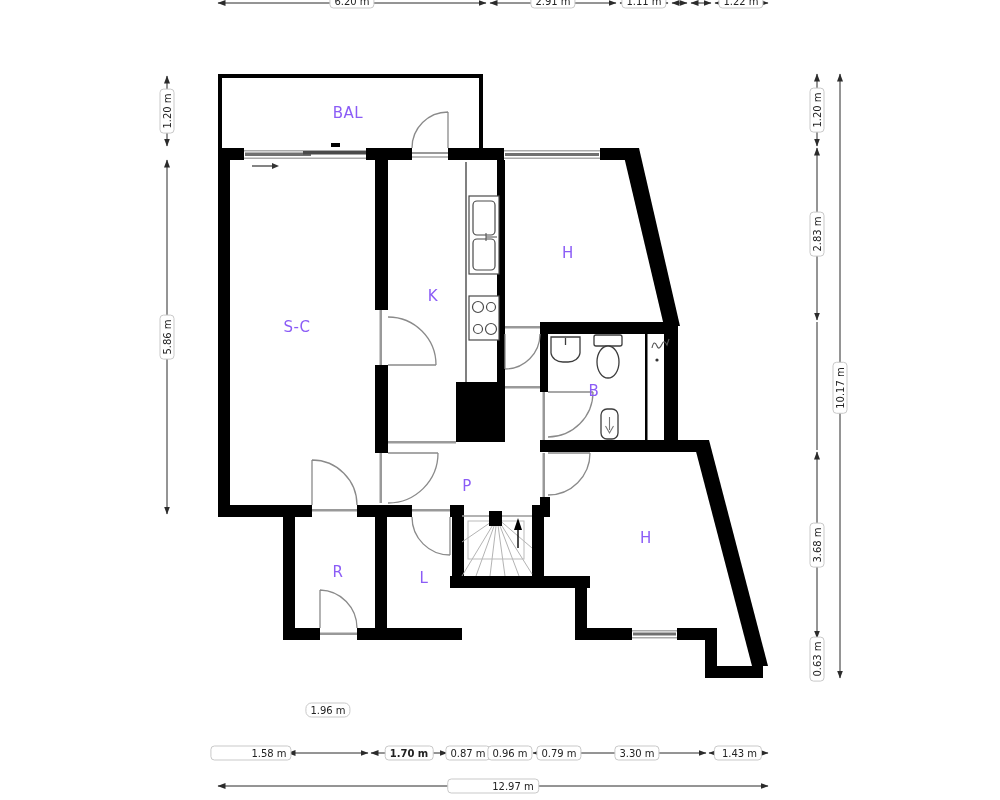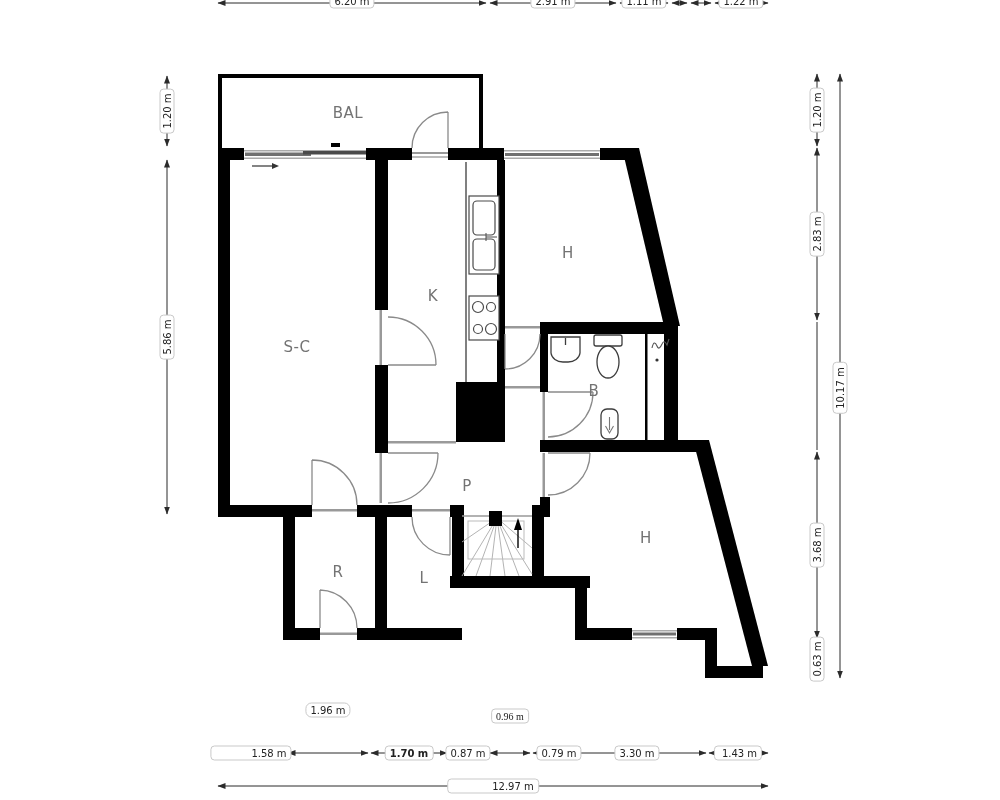--- a/index.html
+++ b/index.html
@@ -1,19 +1,19 @@
 <!DOCTYPE html>
 <html><head>
 <meta charset="utf-8">
 <style>
   html,body{margin:0;padding:0;background:#ffffff;}
   .plan{position:relative;width:1000px;height:800px;background:#ffffff;overflow:hidden;
         font-family:"DejaVu Sans","Liberation Sans",sans-serif;}
   .plan svg{position:absolute;left:0;top:0;}
-  .rlabel{position:absolute;transform:translate(-50%,-50%);font-size:15px;color:#737373;
+  .rlabel{position:absolute;transform:translate(-50%,-50%);font-size:15px;color:#8b5cf6;
           letter-spacing:.5px;white-space:nowrap;}
   .dlabel{position:absolute;transform:translate(-50%,-50%);font-size:10px;color:#222;
           background:#fff;border:1px solid #c9c9c9;border-radius:4px;padding:0px 4px;
           line-height:13px;white-space:nowrap;z-index:3;}
   .dlabel.v{transform:translate(-50%,-50%) rotate(-90deg);}
 </style>
 </head>
 <body>
 
 <div class="plan">
@@ -236,21 +236,21 @@
     <line x1="490" y1="753" x2="530" y2="753" marker-start="url(#ah)" marker-end="url(#ah)"></line>
     <line x1="533" y1="753" x2="566" y2="753" marker-start="url(#ah)" marker-end="url(#ah)"></line>
     <line x1="569" y1="753" x2="706" y2="753" marker-start="url(#ah)" marker-end="url(#ah)"></line>
     <line x1="709" y1="753" x2="768" y2="753" marker-start="url(#ah)" marker-end="url(#ah)"></line>
 
     <line x1="218" y1="786" x2="768" y2="786" marker-start="url(#ah)" marker-end="url(#ah)"></line>
   </g>
 </svg>
 
 <div class="rlabel" style="left:348px;top:113px;">BAL</div>
-<div class="rlabel" style="left:297px;top:327px;margin-top:20px;">S-C</div>
+<div class="rlabel" style="left:297px;top:327px;">S-C</div>
 <div class="rlabel" style="left:433px;top:296px;">K</div>
 <div class="rlabel" style="left:568px;top:253px;">H</div>
 <div class="rlabel" style="left:594px;top:391px;">B</div>
 <div class="rlabel" style="left:467px;top:486px;">P</div>
 <div class="rlabel" style="left:338px;top:572px;">R</div>
 <div class="rlabel" style="left:424px;top:578px;">L</div>
 <div class="rlabel" style="left:646px;top:538px;">H</div>
 
 <div class="dlabel" style="left:352px;top:1px;">6.20 m</div>
 <div class="dlabel" style="left:553px;top:1px;">2.91 m</div>
@@ -263,19 +263,19 @@
 <div class="dlabel v" style="left:817px;top:110px;">1.20 m</div>
 <div class="dlabel v" style="left:817px;top:234px;">2.83 m</div>
 <div class="dlabel v" style="left:817px;top:545px;">3.68 m</div>
 <div class="dlabel v" style="left:817px;top:659px;">0.63 m</div>
 <div class="dlabel v" style="left:840px;top:388px;">10.17 m</div>
 
 <div class="dlabel" style="left:251px;top:753px;padding-left:40px;">1.58 m</div>
 <div class="dlabel" style="left:328px;top:710px;border-radius:6px;">1.96 m</div>
 <div class="dlabel" style="left:409px;top:753px;font-weight:bold;">1.70 m</div>
 <div class="dlabel" style="left:468px;top:753px;">0.87 m</div>
-<div class="dlabel" style="left:510px;top:716px;font-family:Liberation Serif, serif;">0.96 m</div>
+<div class="dlabel" style="left:510px;top:753px;">0.96 m</div>
 <div class="dlabel" style="left:559px;top:753px;">0.79 m</div>
 <div class="dlabel" style="left:637px;top:753px;">3.30 m</div>
 <div class="dlabel" style="left:738px;top:753px;padding-left:7px;">1.43 m</div>
 <div class="dlabel" style="left:493px;top:786px;padding-left:44px;">12.97 m</div>
 
 </div>
 
 </body></html>

